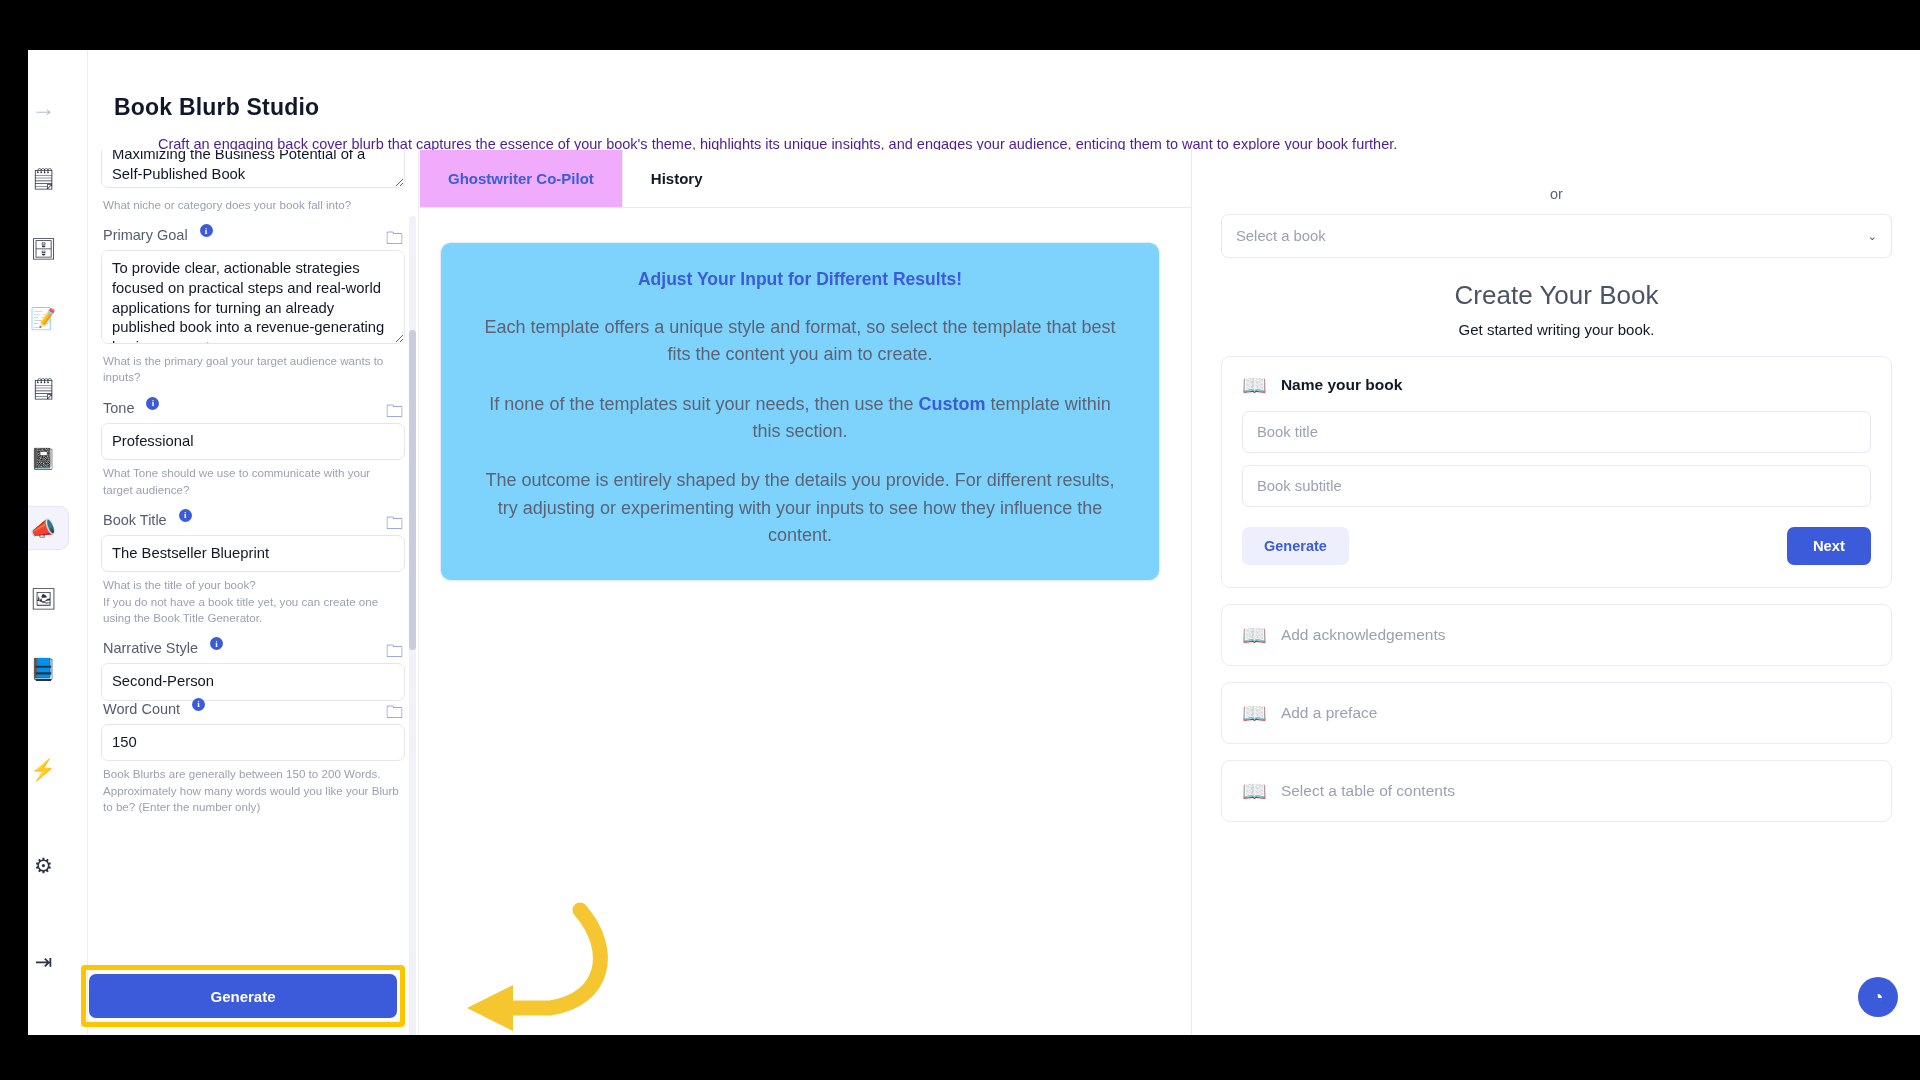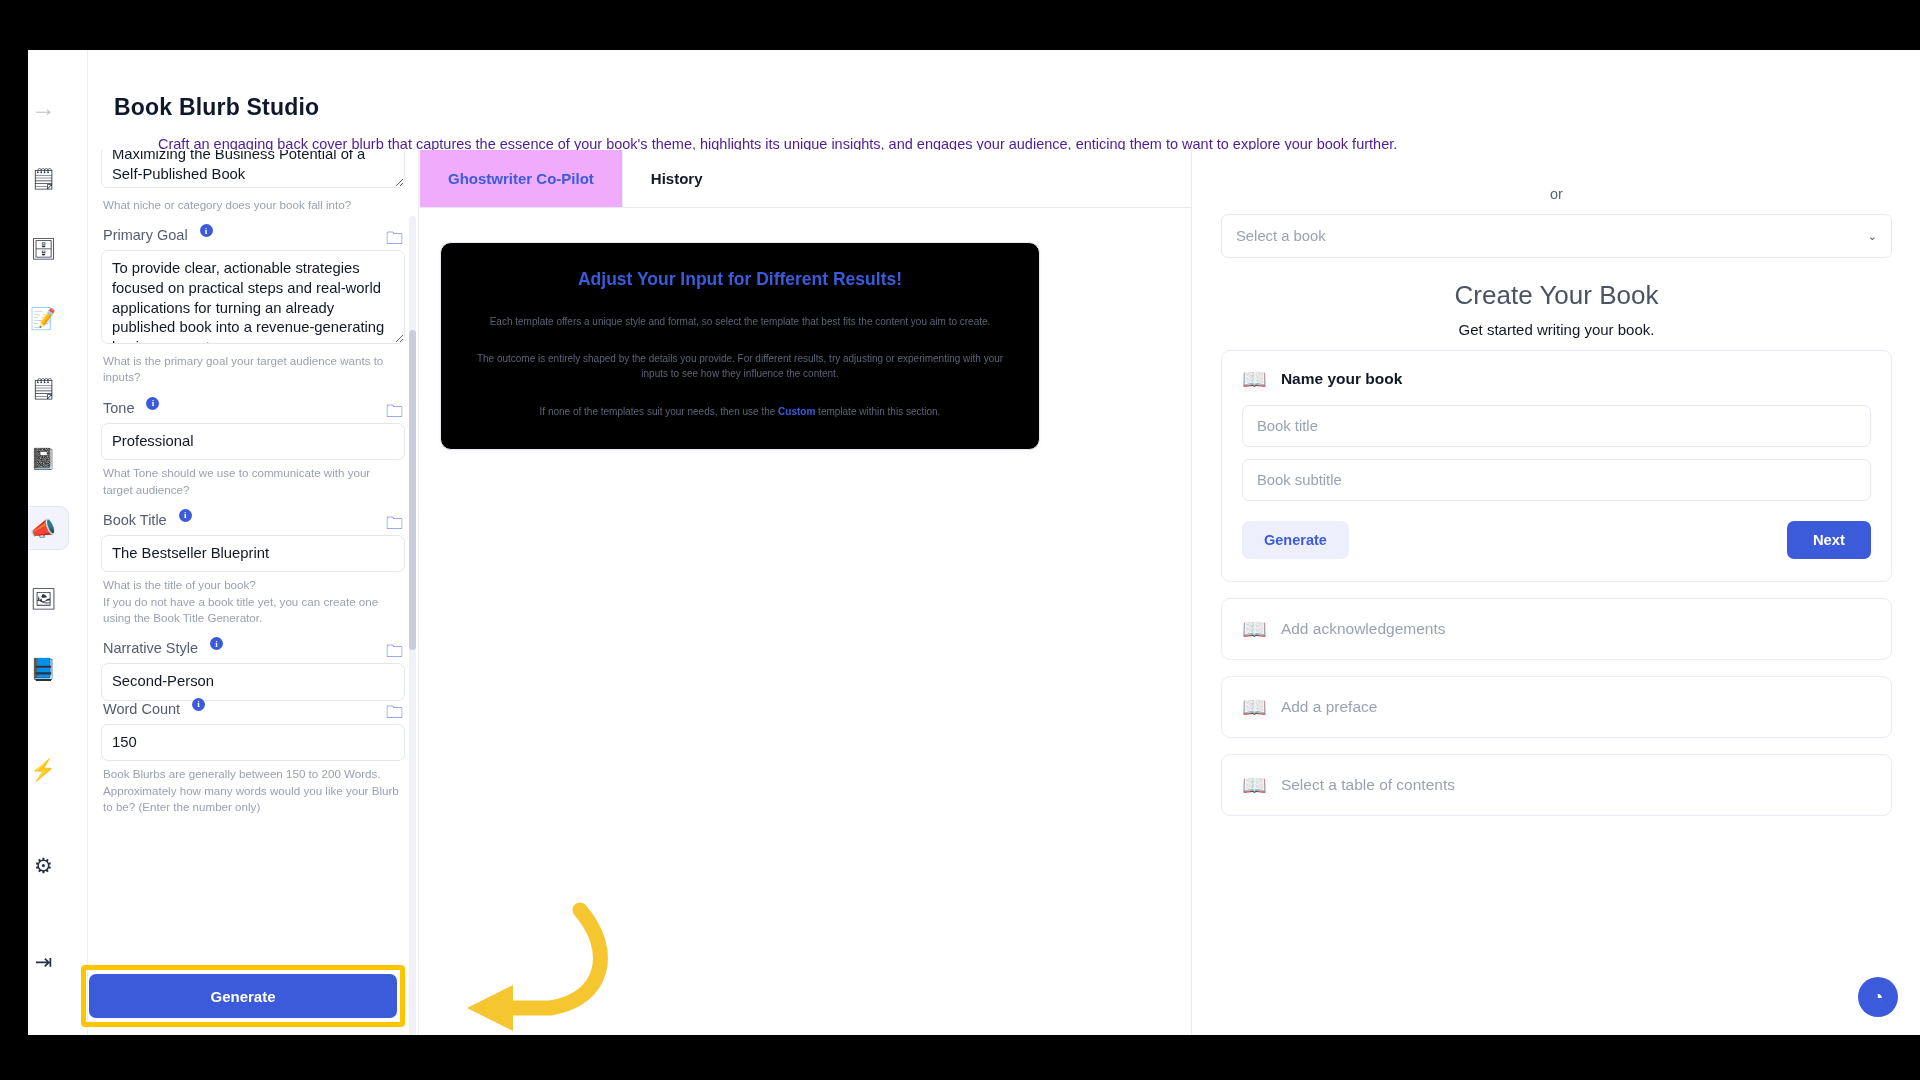--- a/index.html
+++ b/index.html
@@ -112,32 +112,32 @@
   }
   .tabs { display: flex; height: 58px; border-bottom: 1px solid #e8eaf2; }
   .tab {
     display: flex; align-items: center; padding: 0 28px;
     font-size: 15px; font-weight: bold;
   }
   .tab.active { color: #3b5bdb; background: #f0abfc; border-right: 1px solid #e8eaf2; }
   .tab.inactive { color: #111827; }
   .infocard {
     position: absolute; left: 20px; top: 92px;
-    width: 600px;
+    width: 720px;
     border: 1px solid #e9ebf3; border-radius: 11px;
-    background: #000000;
+    background: #7dd3fc;
     box-shadow: 0 1px 3px rgba(30,40,80,.05);
     padding: 26px 34px 30px 34px;
     text-align: center;
   }
   .infocard h3 {
     color: #3b5bdb; font-size: 17.5px; font-weight: bold; margin-bottom: 24px;
   }
   .infocard p {
-    color: #5b6375; font-size: 10px; line-height: 1.52; margin-bottom: 22px;
+    color: #5b6375; font-size: 18px; line-height: 1.52; margin-bottom: 22px;
   }
   .infocard p:last-child { margin-bottom: 0; }
   .infocard .accent { color: #3b5bdb; font-weight: bold; }
 
   
   .rightcol {
     position: absolute; left: 1193px; top: 100px; right: 0; height: 885px;
     background: #fff; padding: 22px 28px 0 28px;
   }
   .create-new-wrap { display: flex; justify-content: center; }
@@ -155,21 +155,21 @@
     color: #9aa1b3; font-size: 14.8px; background: #fff;
   }
   .select-caret {
     position: absolute; right: 14px; top: 50%; transform: translateY(-50%);
     color: #4a5163; font-size: 11px;
   }
   .create-title {
     text-align: center; font-size: 26px; color: #4b5263;
     margin: 22px 0 10px; font-weight: normal;
   }
-  .create-sub { text-align: center; font-size: 15px; color: #111827; margin-bottom: 12px; }
+  .create-sub { text-align: center; font-size: 15px; color: #111827; margin-bottom: 18px; }
   .panel {
     border: 1px solid #e9ebf5; border-radius: 9px;
     padding: 18px 20px 22px 20px; margin-bottom: 16px; background: #fff;
   }
   .panel-head { display: flex; align-items: center; gap: 14px; margin-bottom: 16px; }
   .book-icon { font-size: 20px; line-height: 1; color: #3b5bdb; }
   .book-icon.muted { color: #b9c3ee; }
   .panel-head-label { font-size: 15.5px; font-weight: bold; color: #111827; }
   .panel-head-label.muted { font-weight: normal; color: #9aa1b3; }
   .field {
@@ -305,24 +305,24 @@
   <div class="highlight-box"></div>
 
   <div class="midcol">
     <div class="tabs">
       <div class="tab active">Ghostwriter Co-Pilot</div>
       <div class="tab inactive">History</div>
     </div>
     <div class="infocard">
       <h3>Adjust Your Input for Different Results!</h3>
       <p>Each template offers a unique style and format, so select the template that best fits the content you aim to create.</p>
-      <p>The outcome is entirely shaped by the details you provide. For different results, try adjusting or experimenting with your inputs to see how they influence the content.</p>
       <p>
         <span>If none of the templates suit your needs, then use the </span><span class="accent">Custom</span><span> template within this section.</span>
       </p>
+      <p>The outcome is entirely shaped by the details you provide. For different results, try adjusting or experimenting with your inputs to see how they influence the content.</p>
     </div>
   </div>
 
   <div class="rightcol">
     <div class="or-text">or</div>
 
     <div class="select-book">
       <span>Select a book</span>
       <span class="select-caret">⌄</span>
     </div>

